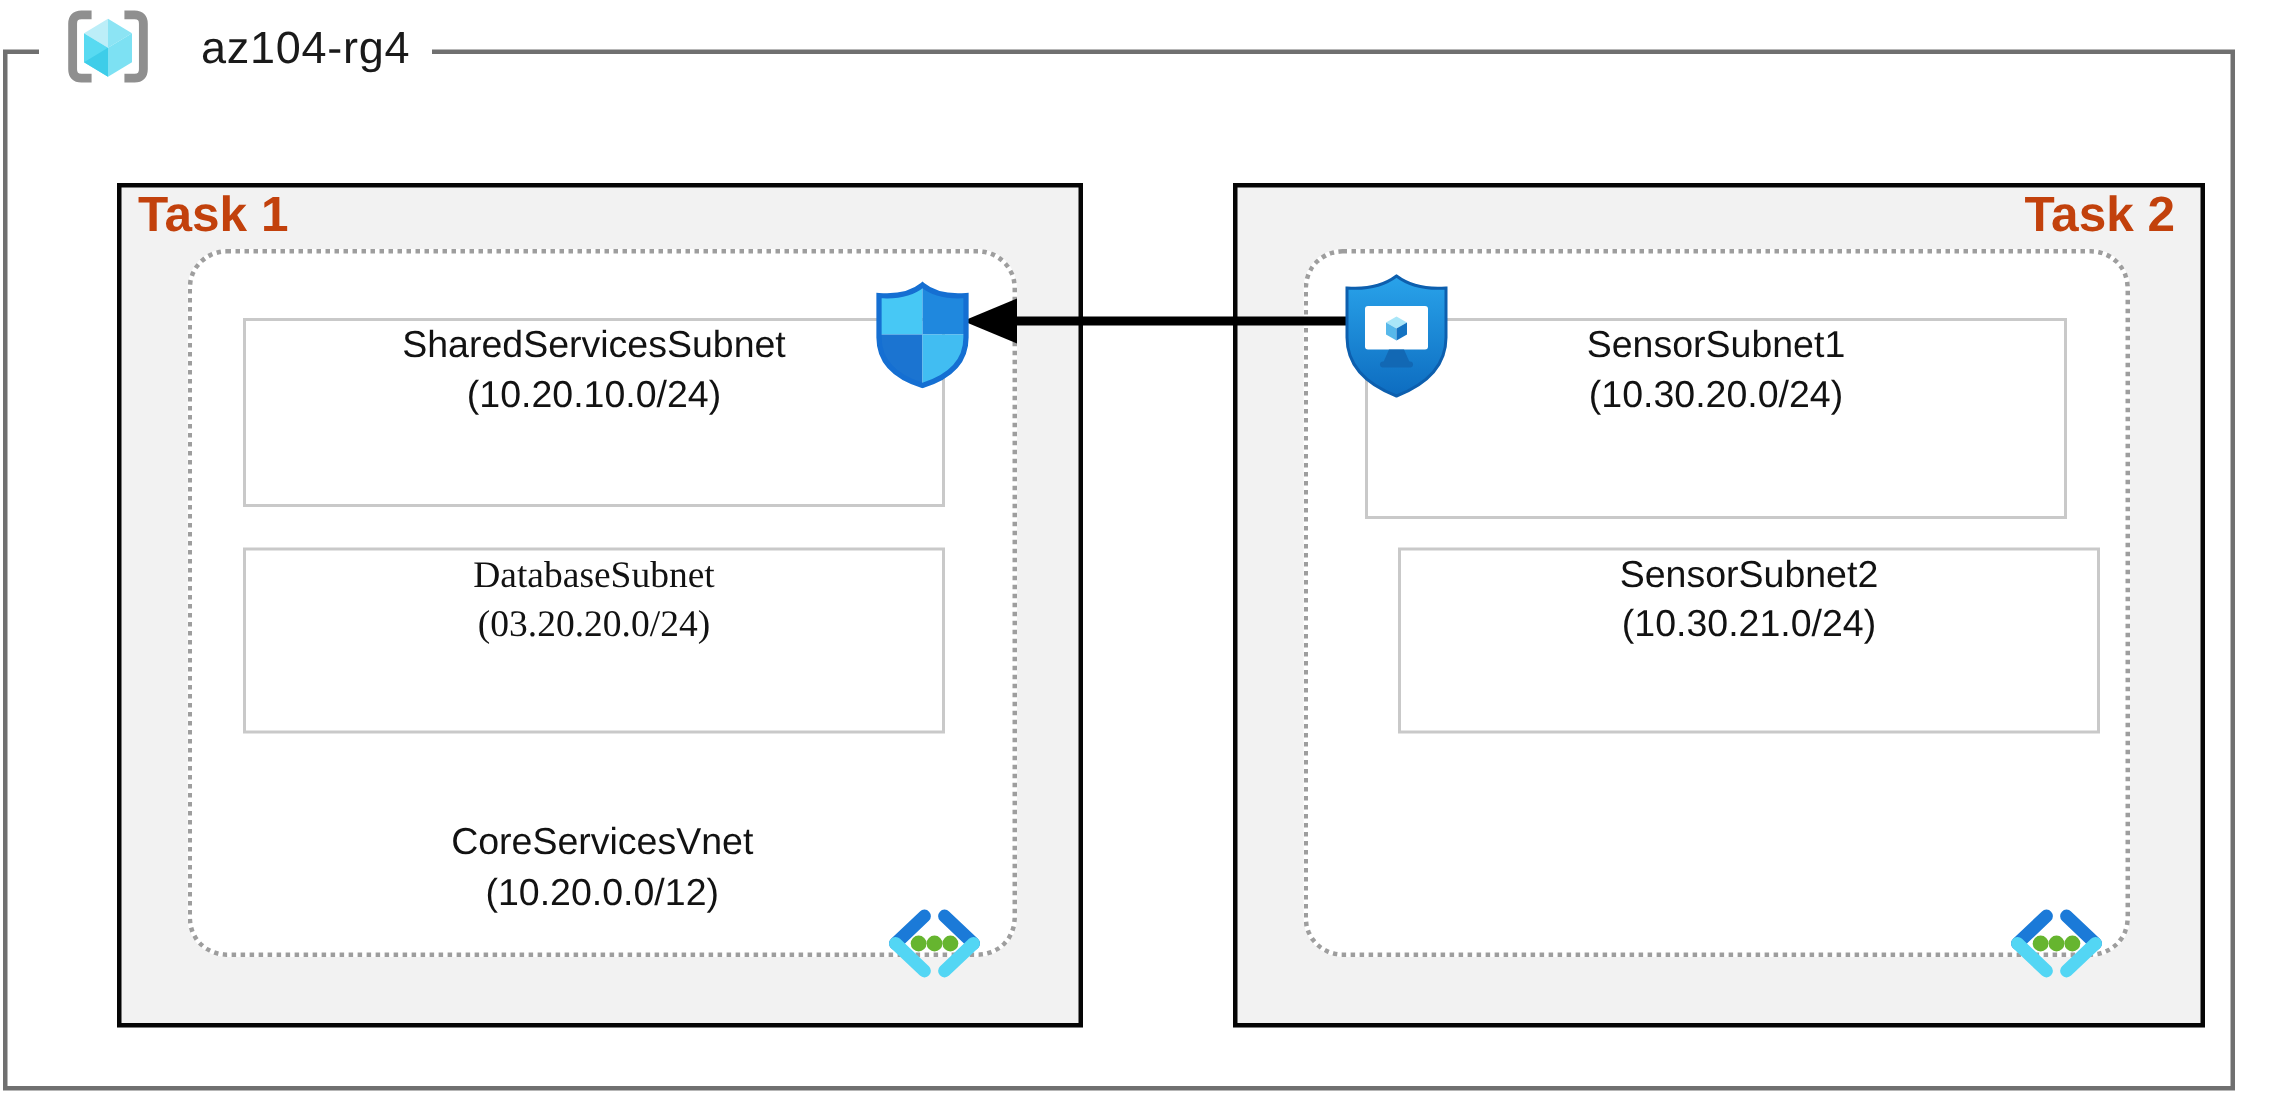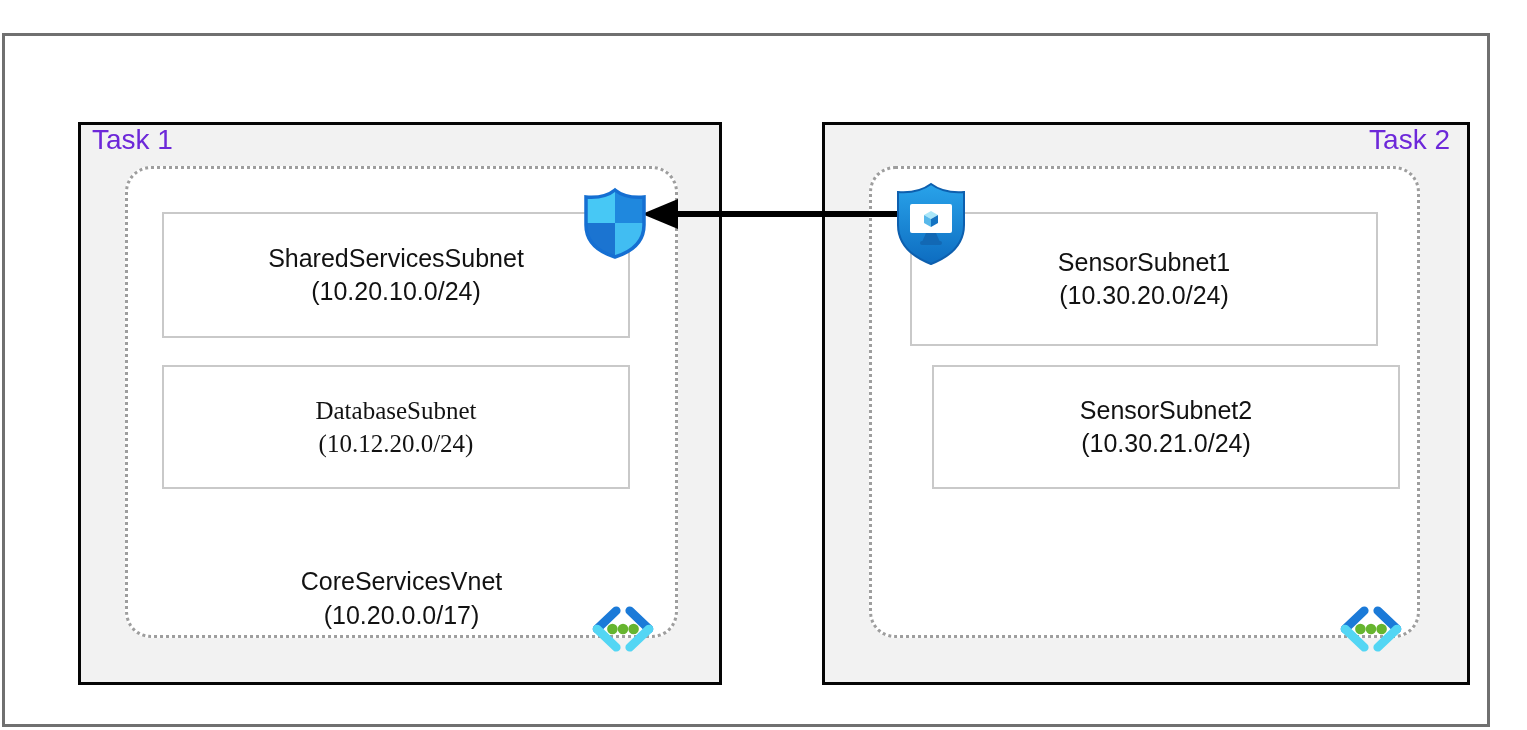--- a/index.html
+++ b/index.html
@@ -39,23 +39,23 @@
   .task-box {
     position: absolute;
     top: 122px; height: 563px;
     background: #f2f2f2;
     border: 3px solid #050505;
   }
   .task-box.left  { left: 78px;  width: 644px; }
   .task-box.right { left: 822px; width: 648px; }
   .task-label {
     position: absolute;
-    font-size: 28px;
-    font-weight: normal;
-    color: #6d28d9;
+    font-size: 33px;
+    font-weight: bold;
+    color: #c2410c;
     z-index: 4;
   }
   .task-label.t1 { left: 92px;  top: 124px; }
   .task-label.t2 { left: 1300px; top: 124px; width: 150px; text-align: right; }
   .task-label.t3 { left: 660px; top: 167px; width: 220px; text-align: center; z-index: 5; }
   
   .vnet-box {
     position: absolute;
     top: 166px; height: 472px;
     background: #ffffff;
@@ -64,37 +64,36 @@
   }
   .vnet-box.left  { left: 125px; width: 553px; }
   .vnet-box.right { left: 869px; width: 551px; }
   
   .subnet-box {
     position: absolute;
     width: 468px;
     background: #ffffff;
     border: 2px solid #c9c9c9;
     display: flex; flex-direction: column;
-    align-items: center; justify-content: center;
+    align-items: center; justify-content: flex-start;
     text-align: center;
     z-index: 2;
   }
   .subnet-box .line { font-size: 25px; color: #121212; line-height: 33px; }
   .sb-1a { left: 162px; top: 212px; height: 126px; }
   .sb-1b { left: 162px; top: 365px; height: 124px; font-family: Liberation Serif, serif; }
   .sb-2a { left: 910px; top: 212px; height: 134px; }
   .sb-2b { left: 910px; top: 365px; height: 124px; margin-left: 22px; }
   
   .vnet-caption {
     position: absolute;
     top: 544px;
     text-align: center;
     font-size: 25px; color: #121212; line-height: 34px;
     z-index: 2;
-    margin-top: 20px;
   }
   .vnet-caption.left  { left: 125px; width: 553px; }
   .vnet-caption.right { left: 869px; width: 551px; }
   
   .icon { position: absolute; z-index: 6; }
   .shield-icon  { left: 583px; top: 187px; width: 64px;  height: 72px; }
   .bastion-icon { left: 895px; top: 181px; width: 72px;  height: 86px; }
   .vnet-icon-1  { left: 587px; top: 604px; width: 72px;  height: 50px; }
   .vnet-icon-2  { left: 1335px; top: 604px; width: 72px; height: 50px; }
   .arrow-svg {
@@ -104,51 +103,65 @@
     z-index: 5;
   }
 </style>
 </head>
 <body>
 
 <div class="canvas">
 
   <div class="rg-frame"></div>
 
+  <div class="rg-legend">
+    <span class="icon-wrap">
+      <svg width="64" height="56" viewBox="0 0 76 64">
+        <path d="M25 7 H17 Q10 7 10 14 V50 Q10 57 17 57 H25" fill="none" stroke="#8f8f8f" stroke-width="7"></path>
+        <path d="M51 7 H59 Q66 7 66 14 V50 Q66 57 59 57 H51" fill="none" stroke="#8f8f8f" stroke-width="7"></path>
+        <polygon points="19,21.5 38,10 38,33" fill="#bceef8"></polygon>
+        <polygon points="38,10 57,21.5 38,33" fill="#8ce4f4"></polygon>
+        <polygon points="19,21.5 38,33 38,56 19,44.5" fill="#58daf1"></polygon>
+        <polygon points="57,21.5 38,33 38,56 57,44.5" fill="#7de1f3"></polygon>
+        <polygon points="38,33 38,56 19,44.5" fill="#3ecde9"></polygon>
+      </svg>
+    </span>
+    <span class="rg-title">az104-rg4</span>
+  </div>
 
   <div class="task-box left"></div>
   <div class="task-label t1">Task 1</div>
 
   <div class="task-box right"></div>
   <div class="task-label t2">Task 2</div>
 
   <div class="vnet-box left"></div>
   <div class="vnet-box right"></div>
 
   <div class="subnet-box sb-1a">
     <div class="line">SharedServicesSubnet</div>
     <div class="line">(10.20.10.0/24)</div>
   </div>
   <div class="subnet-box sb-1b">
     <div class="line">DatabaseSubnet</div>
-    <div class="line">(10.12.20.0/24)</div>
+    <div class="line">(03.20.20.0/24)</div>
   </div>
 
   <div class="subnet-box sb-2a">
     <div class="line">SensorSubnet1</div>
     <div class="line">(10.30.20.0/24)</div>
   </div>
   <div class="subnet-box sb-2b">
     <div class="line">SensorSubnet2</div>
     <div class="line">(10.30.21.0/24)</div>
   </div>
 
   <div class="vnet-caption left">
     <div>CoreServicesVnet</div>
-    <div>(10.20.0.0/17)</div>
+    <div>(10.20.0.0/12)</div>
   </div>
 
   <svg class="arrow-svg" viewBox="0 0 270 44">
     <line x1="266" y1="22" x2="34" y2="22" stroke="#000000" stroke-width="6"></line>
     <polygon points="6,22 42,7 42,37" fill="#000000"></polygon>
   </svg>
 
   <svg class="icon shield-icon" viewBox="0 0 64 72">
     <defs>
       <clipPath id="shieldClip">

